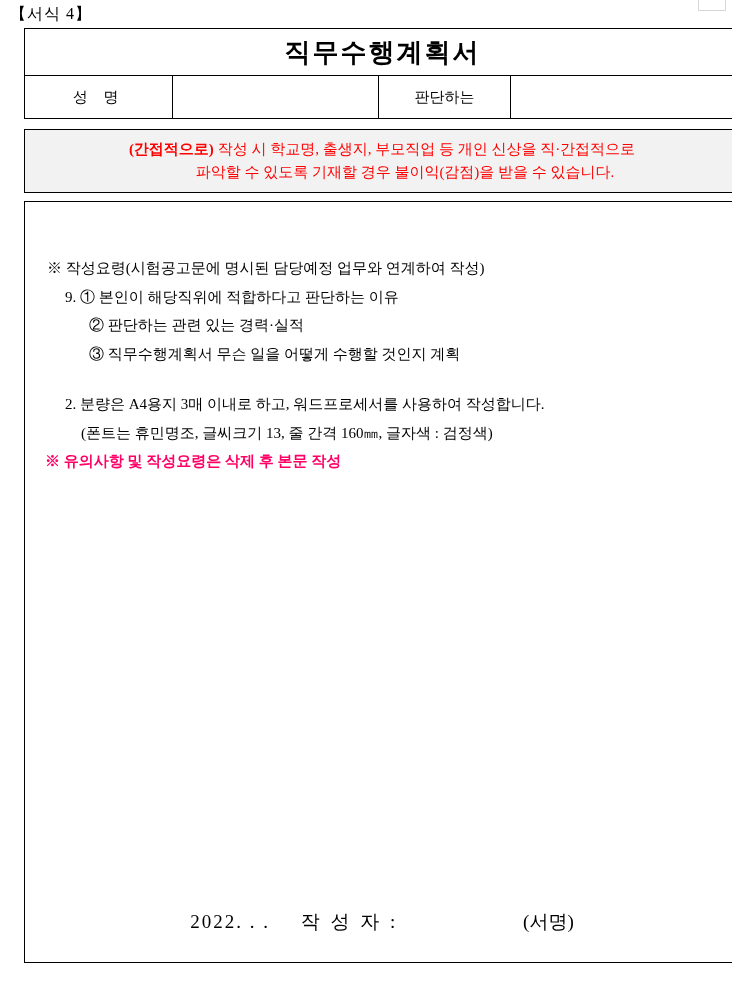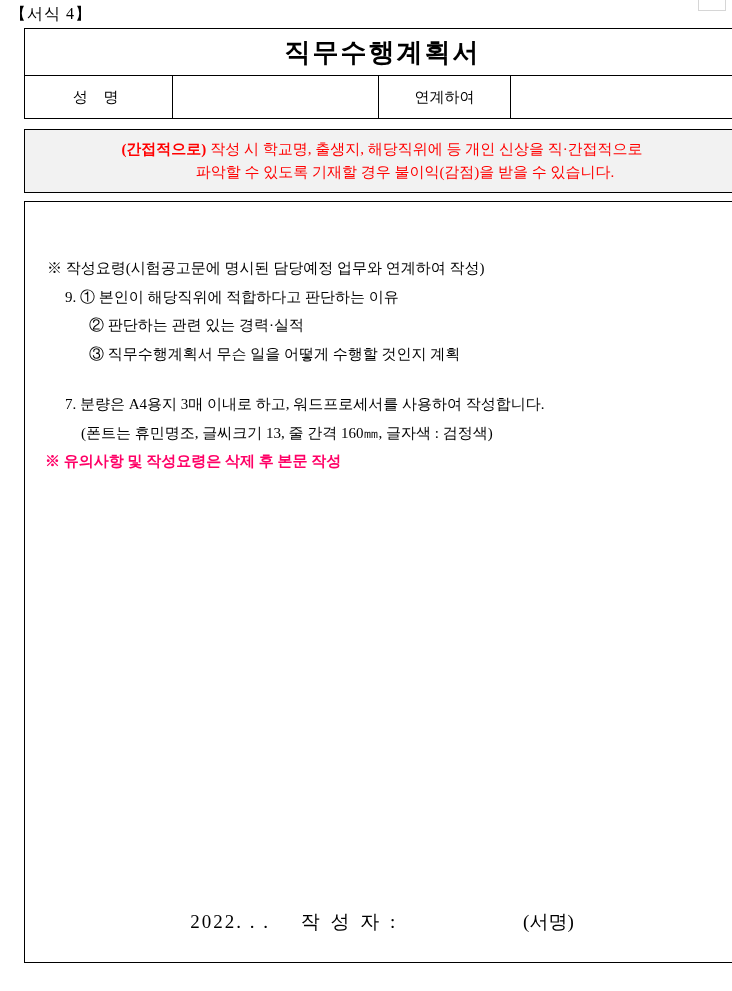--- a/index.html
+++ b/index.html
@@ -171,55 +171,55 @@
           <td class="title-cell" colspan="4">
             <span class="title-text">직무수행계획서</span>
           </td>
         </tr>
         <tr>
           <td class="row-cell">
             <span class="label-spaced">성 명</span>
           </td>
           <td class="row-cell"></td>
           <td class="row-cell">
-            <span>연계하여</span>
+            <span>판단하는</span>
           </td>
           <td class="row-cell"></td>
         </tr>
       </tbody>
     </table>
 
     <table class="frame" style="margin-top:10px;">
       <tbody>
         <tr>
           <td class="notice-cell">
             <div class="notice-line">
               <span class="notice-strong">(간접적으로)</span>
-              <span>작성 시 학교명, 출생지, 해당직위에 등 개인 신상을 직·간접적으로</span>
+              <span>작성 시 학교명, 출생지, 부모직업 등 개인 신상을 직·간접적으로</span>
             </div>
             <div class="notice-line indent">파악할 수 있도록 기재할 경우 불이익(감점)을 받을 수 있습니다.</div>
           </td>
         </tr>
       </tbody>
     </table>
 
     <table class="frame" style="margin-top:8px;">
       <tbody>
         <tr>
           <td class="body-cell">
             <div class="body-inner">
 
               <div class="g-line ind-1">※ 작성요령(시험공고문에 명시된 담당예정 업무와 연계하여 작성)</div>
               <div class="g-line ind-2">9. ① 본인이 해당직위에 적합하다고 판단하는 이유</div>
               <div class="g-line ind-3">② 판단하는 관련 있는 경력·실적</div>
               <div class="g-line ind-3">③ 직무수행계획서 무슨 일을 어떻게 수행할 것인지 계획</div>
 
               <div class="spacer"></div>
 
-              <div class="g-line ind-2">7. 분량은 A4용지 3매 이내로 하고, 워드프로세서를 사용하여 작성합니다.</div>
+              <div class="g-line ind-2">2. 분량은 A4용지 3매 이내로 하고, 워드프로세서를 사용하여 작성합니다.</div>
               <div class="g-line ind-4">(폰트는 휴민명조, 글씨크기 13, 줄 간격 160㎜, 글자색 : 검정색)</div>
 
               <div class="warn-line">
                 <span class="warn-mark">※</span>
                 <span>유의사항 및 작성요령은 삭제 후 본문 작성</span>
               </div>
 
               <div class="signature">
                 <span class="sig-date">2022.    .    .</span>
                 <span class="sig-author">작 성 자 :</span>

